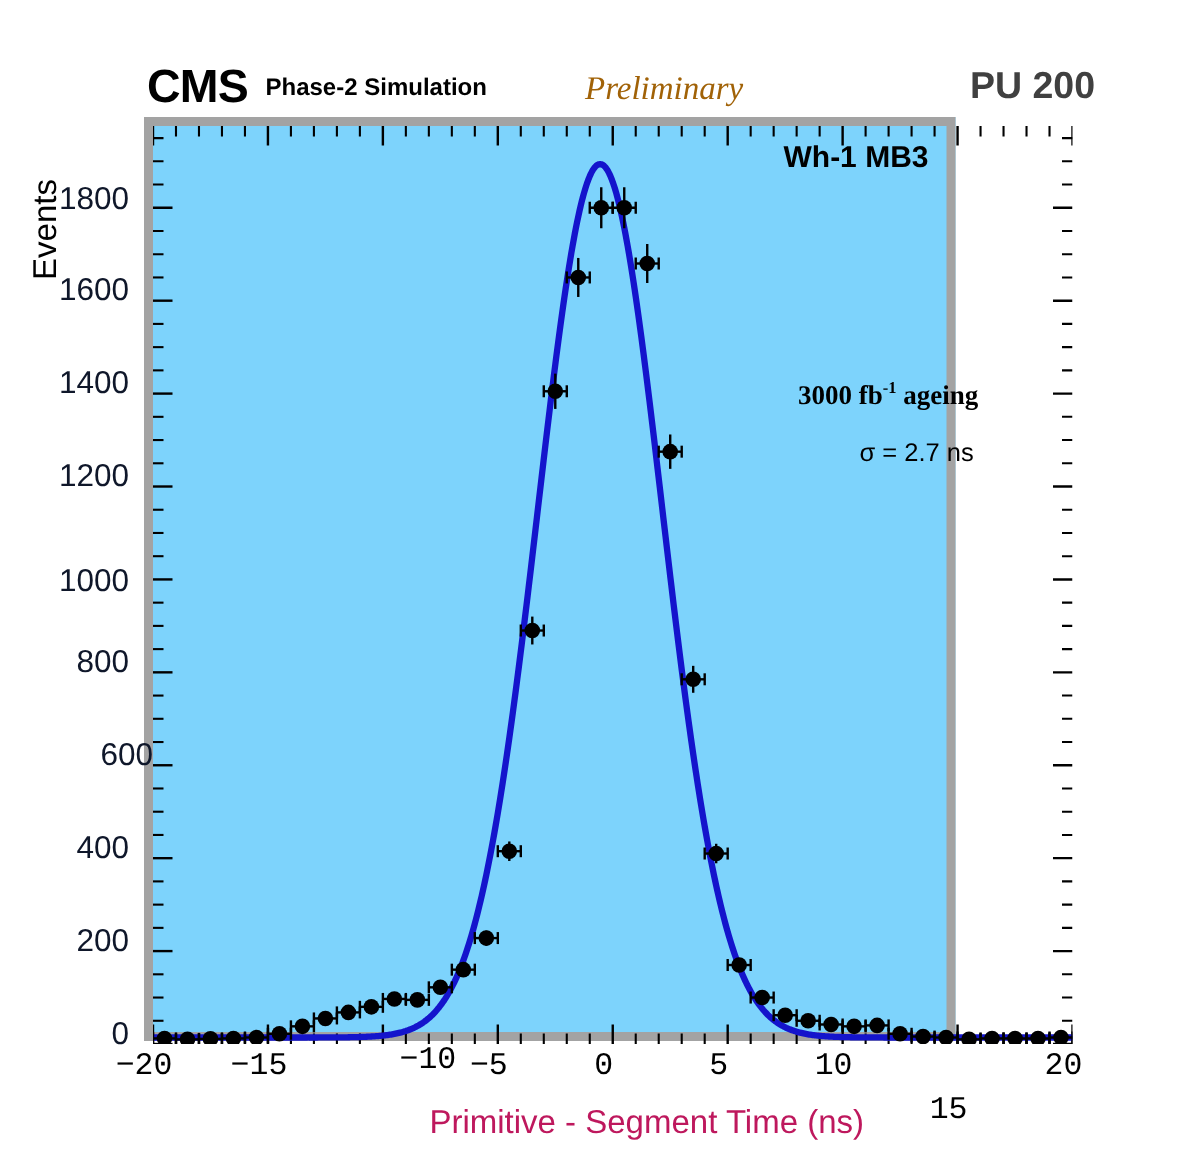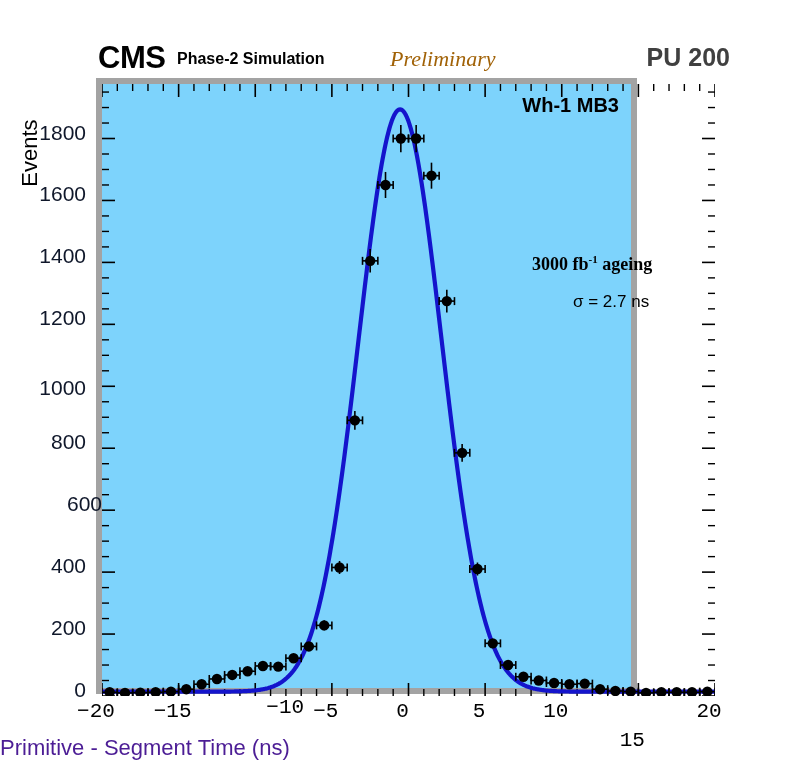--- a/index.html
+++ b/index.html
@@ -120,26 +120,26 @@
     line-height: 19px;
     white-space: nowrap;
     margin-left: 36px;
   }
   
   .axis-title-x {
     position: absolute;
     left: 0;
     top: 735px;
     width: 659px;
-    text-align: left;
+    text-align: right;
     padding-right: 83px;
     box-sizing: border-box;
     font-family: "Liberation Sans", sans-serif;
     font-size: 22px;
-    color: #4c1d95;
+    color: #be185d;
   }
   .axis-title-y {
     position: absolute;
     left: -30px;
     top: 140px;
     width: 120px;
     text-align: center;
     transform: rotate(-90deg);
     transform-origin: center center;
     font-family: "Liberation Sans", sans-serif;

